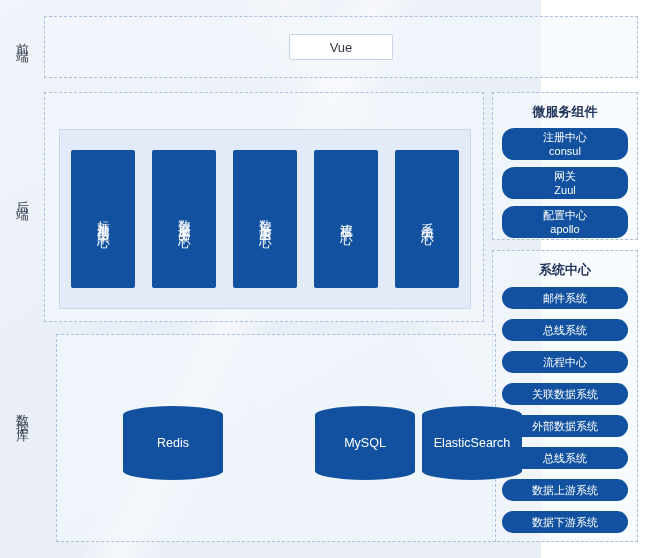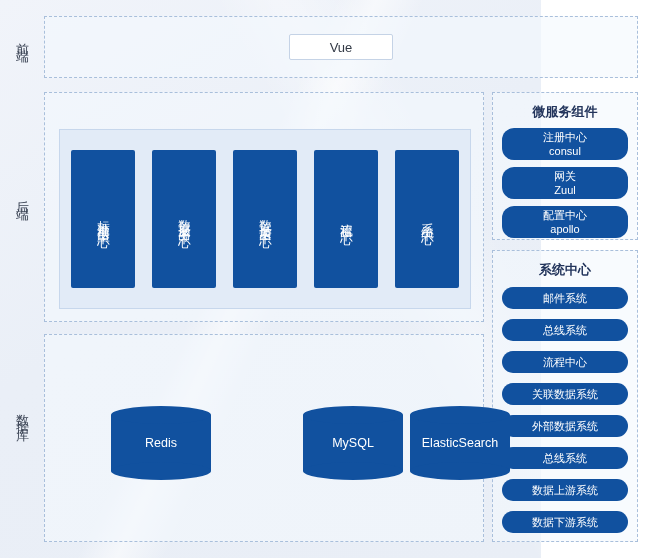--- a/index.html
+++ b/index.html
@@ -109,21 +109,21 @@
     height: 22px;
     background: #11519f;
     border-radius: 11px;
     margin-bottom: 10px;
     display: flex; align-items: center; justify-content: center;
     color: #ffffff;
     font-size: 11px;
   }
 
   
-  .panel-db { left: 44px; top: 334px; width: 440px; height: 208px; text-align: right; }
+  .panel-db { left: 56px; top: 334px; width: 440px; height: 208px; text-align: right; }
   .cylinder {
     position: absolute;
     width: 100px; height: 56px;
     top: 80px;
     background: #11519f;
     display: flex; align-items: center; justify-content: center;
     color: #ffffff;
     font-size: 12.5px;
   }
   .cylinder::before {

